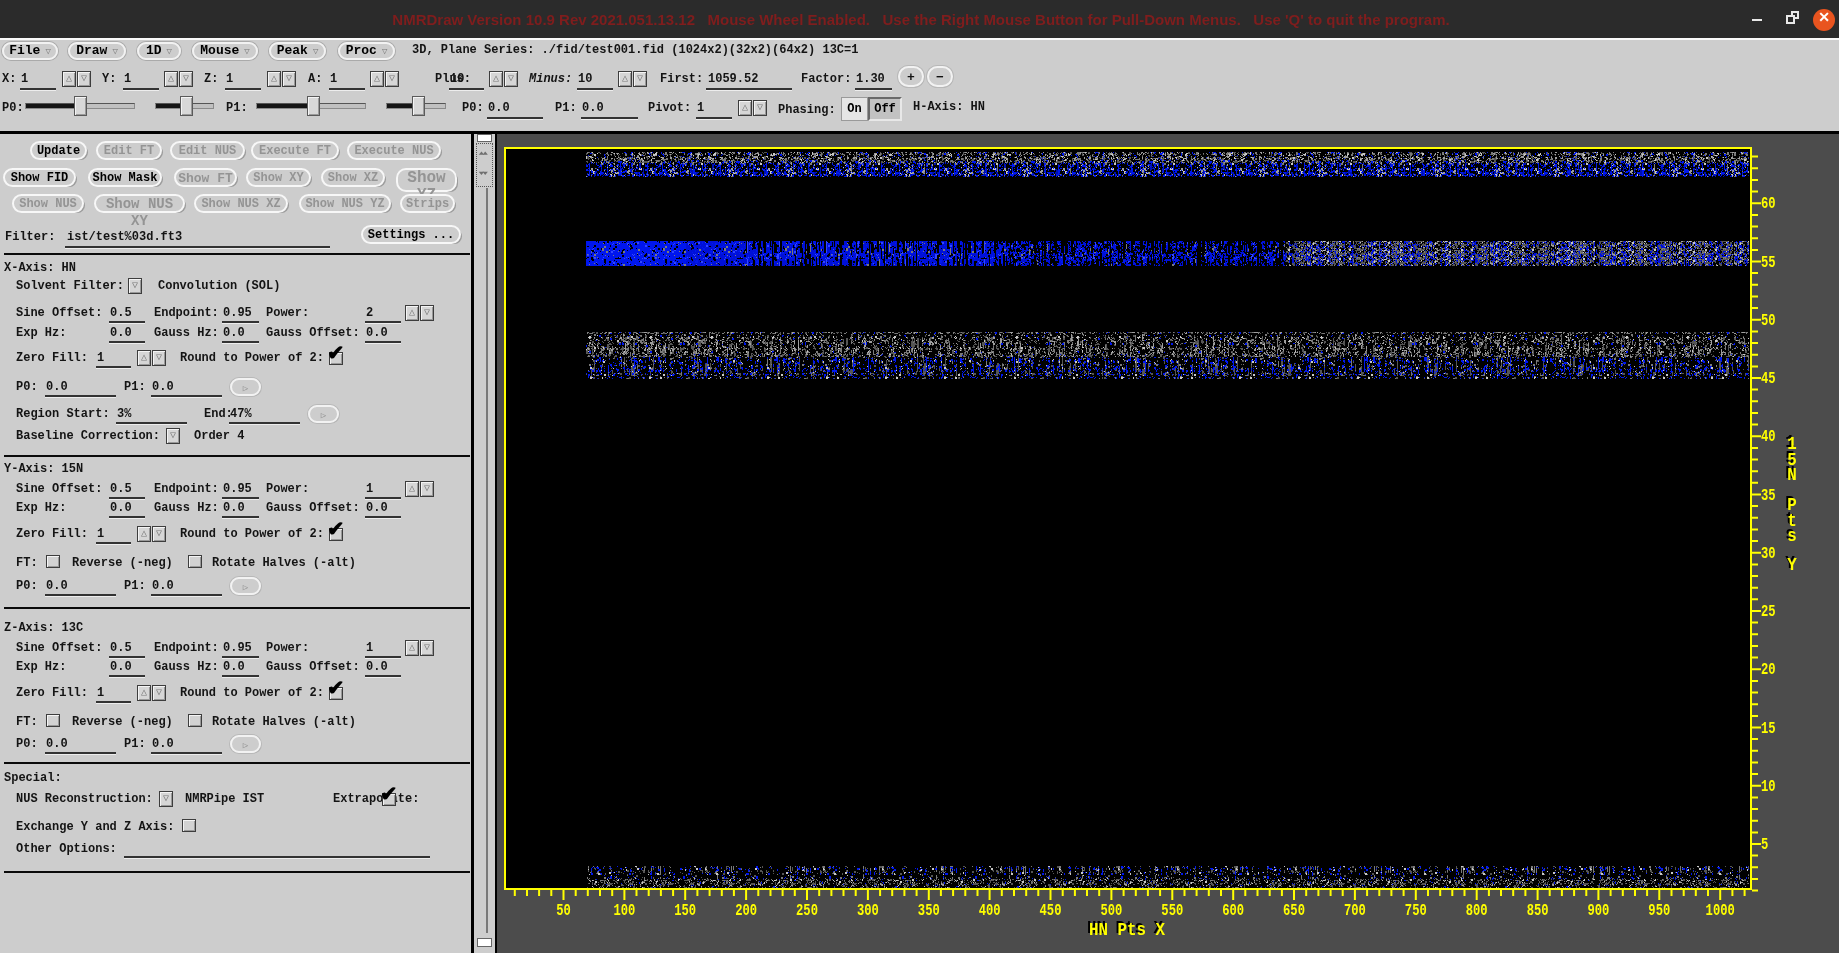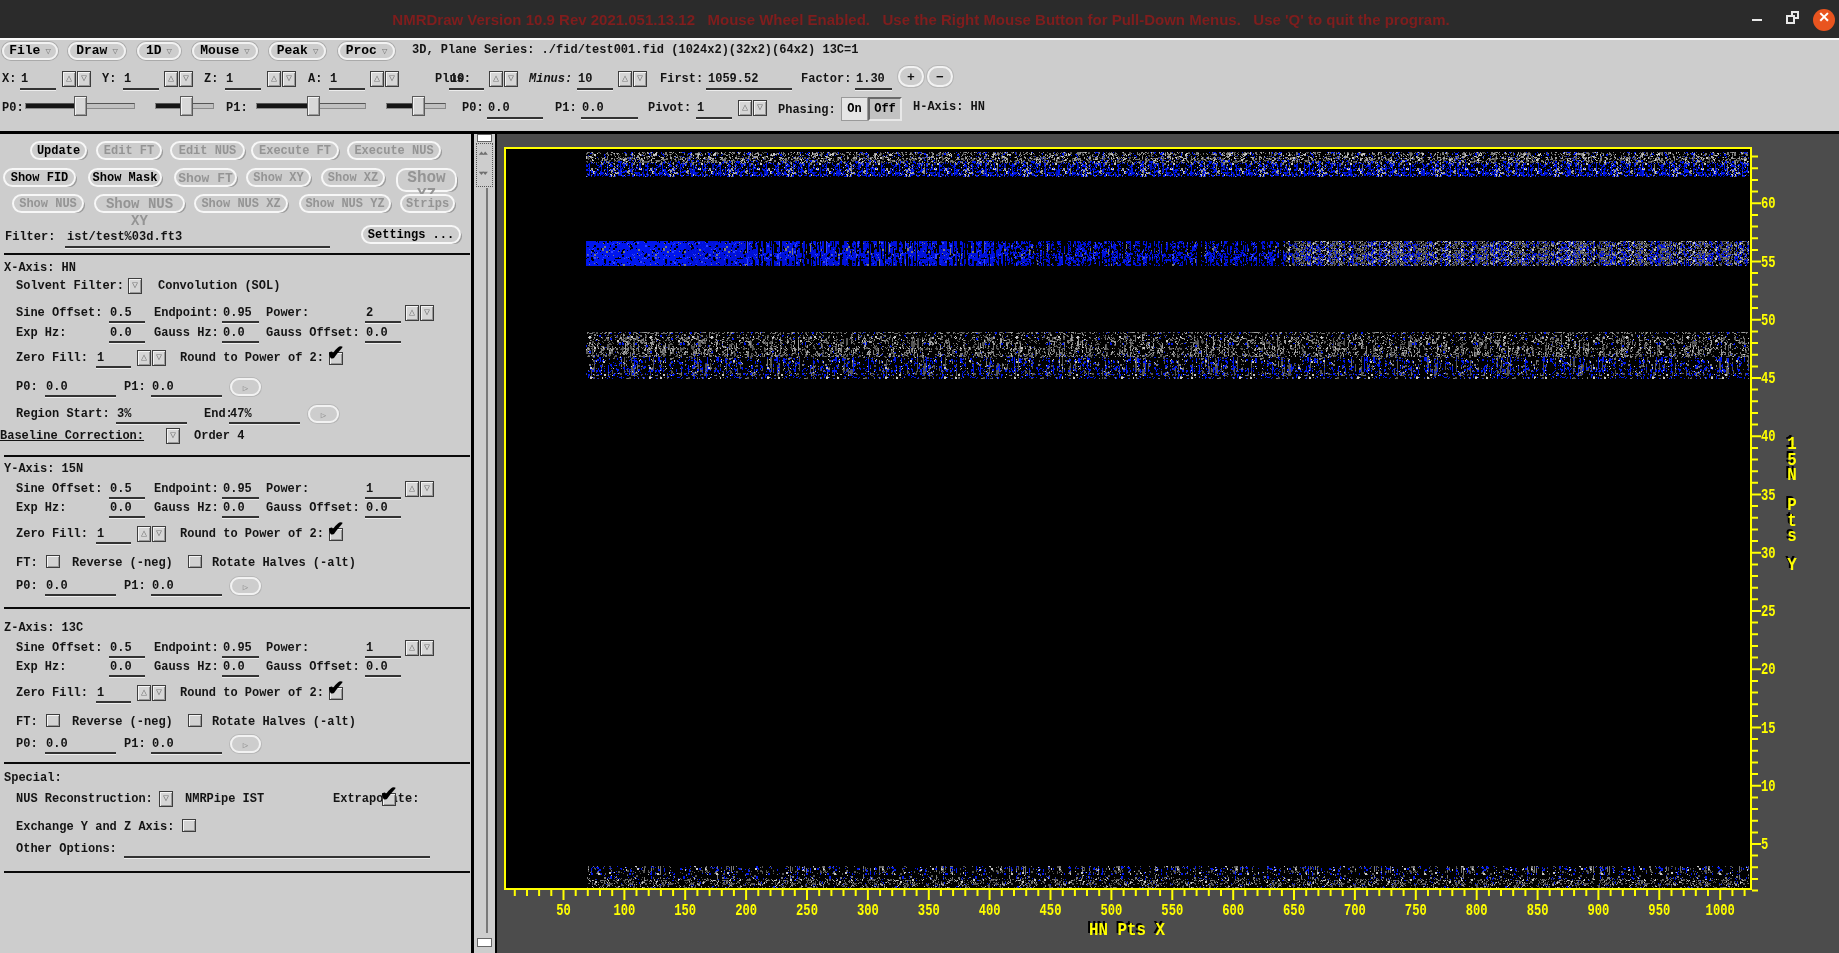--- a/index.html
+++ b/index.html
@@ -388,21 +388,21 @@
 <div class="t" style="left:152px;top:380px;">0.0</div>
 <div class="ul" style="left:151px;top:395px;width:71px"></div>
 <div class="oval" style="left:230px;top:378px;width:31px;height:18px;line-height:16px"><span style="font-size:9px;color:#8f8f8f">▷</span></div>
 <div class="t" style="left:16px;top:407px;">Region Start:</div>
 <div class="t" style="left:117px;top:407px;">3%</div>
 <div class="ul" style="left:116px;top:422px;width:71px"></div>
 <div class="t" style="left:204px;top:407px;">End:</div>
 <div class="t" style="left:230px;top:407px;">47%</div>
 <div class="ul" style="left:229px;top:422px;width:71px"></div>
 <div class="oval" style="left:308px;top:405px;width:31px;height:18px;line-height:16px"><span style="font-size:9px;color:#8f8f8f">▷</span></div>
-<div class="t" style="left:0;top:429px;text-decoration:underline;">Baseline Correction:</div>
+<div class="t" style="left:16px;top:429px;">Baseline Correction:</div>
 <div class="sp" style="left:166px;top:428px">
     <span>▽</span>
   </div>
 <div class="t" style="left:194px;top:429px;">Order 4</div>
 <div class="sep" style="left:4px;top:455px;width:466px"></div>
 <div class="t" style="left:4px;top:462px;">Y-Axis: 15N</div>
 <div class="t" style="left:16px;top:482px;">Sine Offset:</div>
 <div class="t" style="left:110px;top:482px;">0.5</div>
 <div class="ul" style="left:109px;top:497px;width:36px"></div>
 <div class="t" style="left:154px;top:482px;">Endpoint:</div>

